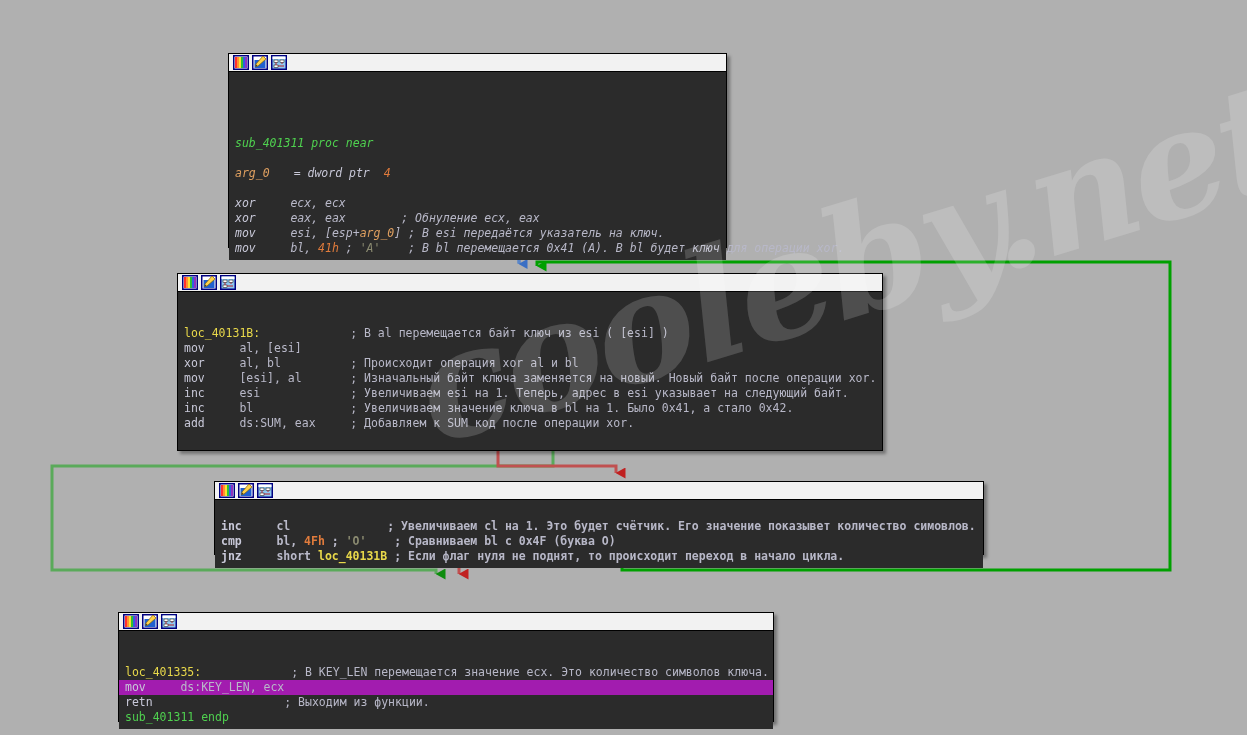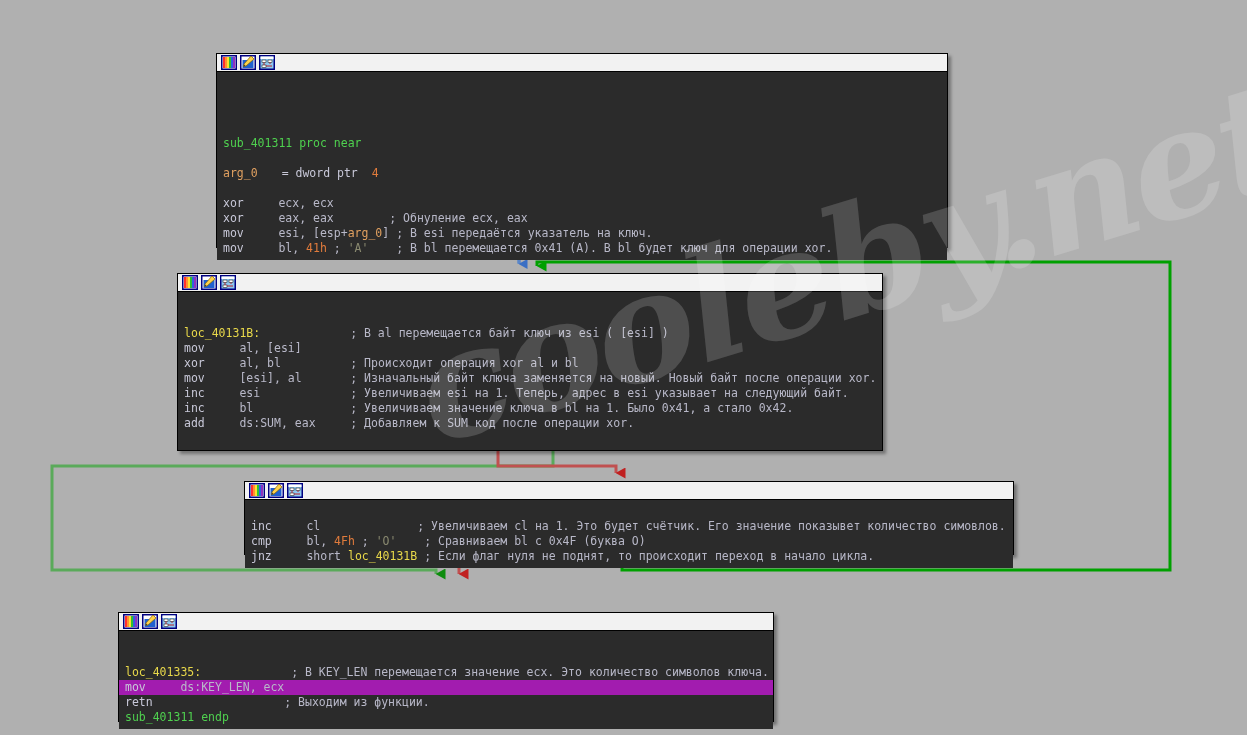--- a/index.html
+++ b/index.html
@@ -128,21 +128,21 @@
   <path d="M 498,451 L 498,466 L 616,466 L 616,473" fill="none" stroke="#c05050" stroke-width="3" marker-end="url(#ah-red)"></path>
 
   <path d="M 604,555 L 604,563 L 459,563 L 459,574" fill="none" stroke="#c05050" stroke-width="3" marker-end="url(#ah-red)"></path>
 </svg>
 
 <div id="watermark">
   <div class="wm-text">cooleby.net</div>
 </div>
 
 <div id="nodes-root">
-    <div class="node" style="left: 216px; top: 53px; width: 732px; height: 195px;">
+    <div class="node" style="left: 228px; top: 53px; width: 499px; height: 195px; font-style: italic;">
       <div class="node-titlebar">
         <span style="display: inline-block; line-height: 0;">
           <svg class="tb-icon" viewBox="0 0 16 15">
             <rect x="0" y="0" width="16" height="15" fill="#000080"></rect>
             <rect x="1.5" y="1.5" width="13" height="12" fill="#ffffff"></rect>
             <rect x="2" y="2" width="2" height="11" fill="#ff3030"></rect>
             <rect x="4" y="2" width="2" height="11" fill="#ff9030"></rect>
             <rect x="6" y="2" width="2" height="11" fill="#ffe030"></rect>
             <rect x="8" y="2" width="2" height="11" fill="#30c030"></rect>
             <rect x="10" y="2" width="2" height="11" fill="#3060e0"></rect>
@@ -229,21 +229,21 @@
         <div class="code-line blank"> </div>
         <div class="code-line"><span class="c-lbl">loc_40131B:</span><span class="c-cmt">             ; В al перемещается байт ключ из esi ( [esi] )</span></div>
         <div class="code-line"><span class="c-mn">mov</span><span class="c-mn">     </span><span class="c-reg">al, [esi]</span></div>
         <div class="code-line"><span class="c-mn">xor</span><span class="c-mn">     </span><span class="c-reg">al, bl</span><span class="c-cmt">          ; Происходит операция xor al и bl</span></div>
         <div class="code-line"><span class="c-mn">mov</span><span class="c-mn">     </span><span class="c-reg">[esi], al</span><span class="c-cmt">       ; Изначальный байт ключа заменяется на новый. Новый байт после операции xor.</span></div>
         <div class="code-line"><span class="c-mn">inc</span><span class="c-mn">     </span><span class="c-reg">esi</span><span class="c-cmt">             ; Увеличиваем esi на 1. Теперь, адрес в esi указывает на следующий байт.</span></div>
         <div class="code-line"><span class="c-mn">inc</span><span class="c-mn">     </span><span class="c-reg">bl</span><span class="c-cmt">              ; Увеличиваем значение ключа в bl на 1. Было 0x41, а стало 0x42.</span></div>
         <div class="code-line"><span class="c-mn">add</span><span class="c-mn">     </span><span class="c-reg">ds:SUM, eax</span><span class="c-cmt">     ; Добавляем к SUM код после операции xor.</span></div>
       </div>
     </div>
-    <div class="node" style="left: 244px; top: 481px; width: 770px; height: 74px;">
+    <div class="node" style="left: 214px; top: 481px; width: 770px; height: 74px; font-weight: bold;">
       <div class="node-titlebar">
         <span style="display: inline-block; line-height: 0;">
           <svg class="tb-icon" viewBox="0 0 16 15">
             <rect x="0" y="0" width="16" height="15" fill="#000080"></rect>
             <rect x="1.5" y="1.5" width="13" height="12" fill="#ffffff"></rect>
             <rect x="2" y="2" width="2" height="11" fill="#ff3030"></rect>
             <rect x="4" y="2" width="2" height="11" fill="#ff9030"></rect>
             <rect x="6" y="2" width="2" height="11" fill="#ffe030"></rect>
             <rect x="8" y="2" width="2" height="11" fill="#30c030"></rect>
             <rect x="10" y="2" width="2" height="11" fill="#3060e0"></rect>

